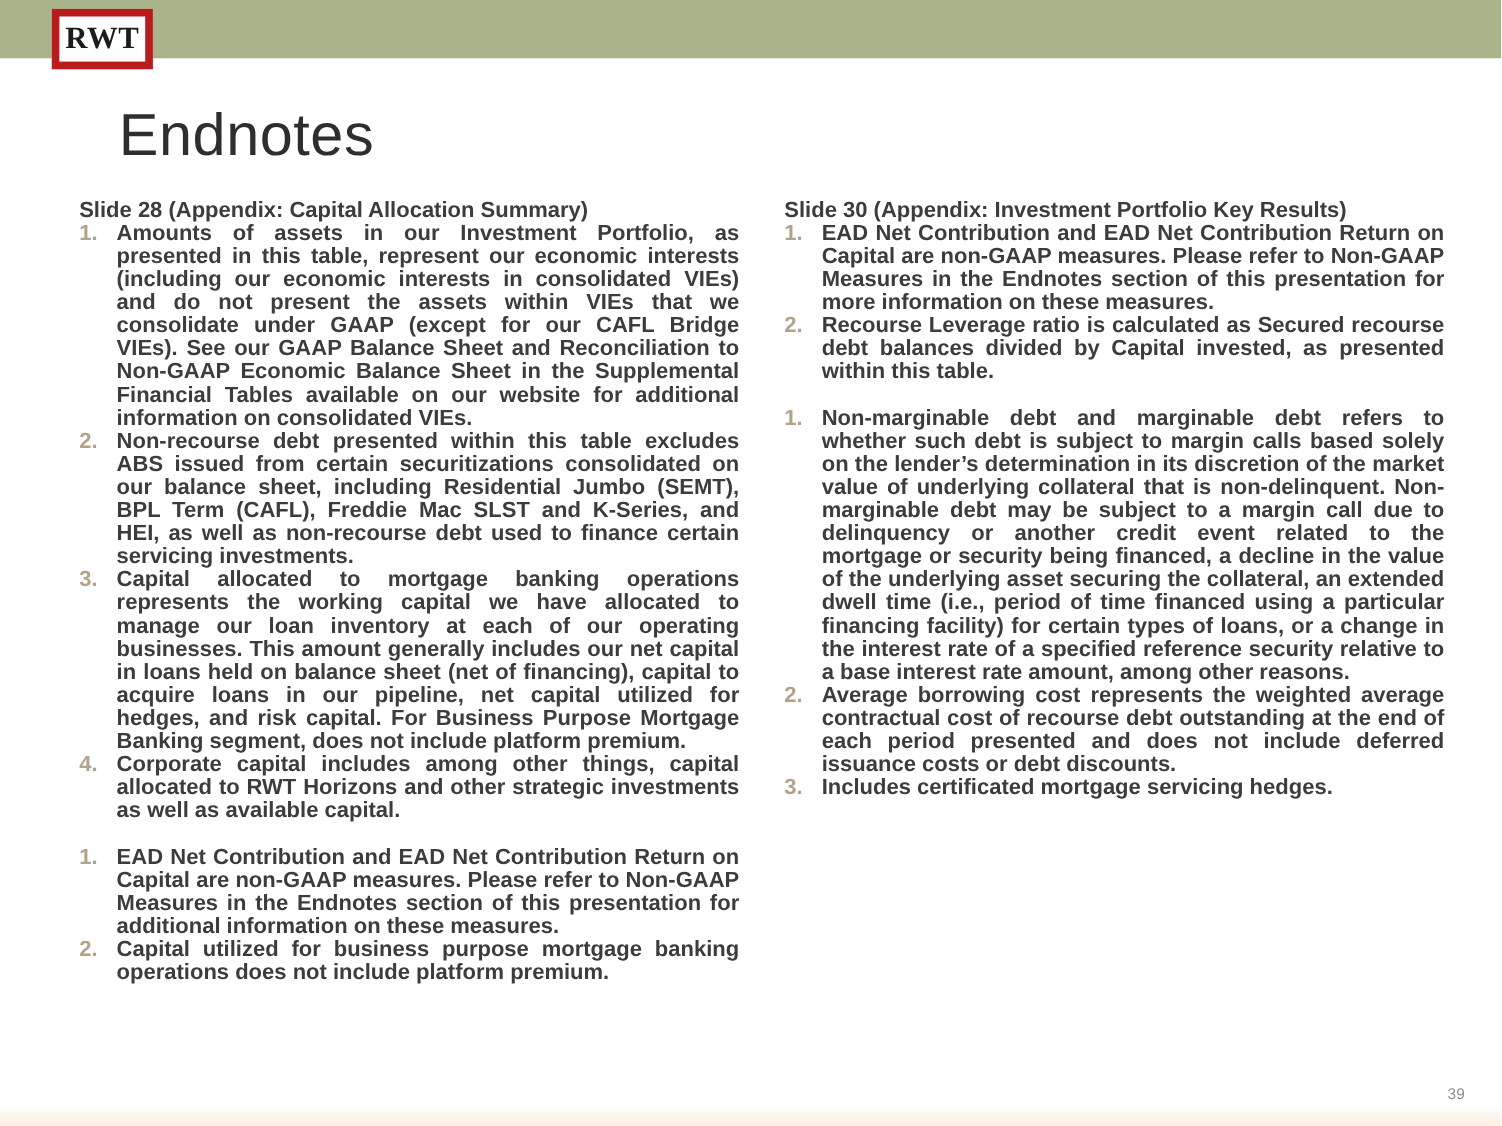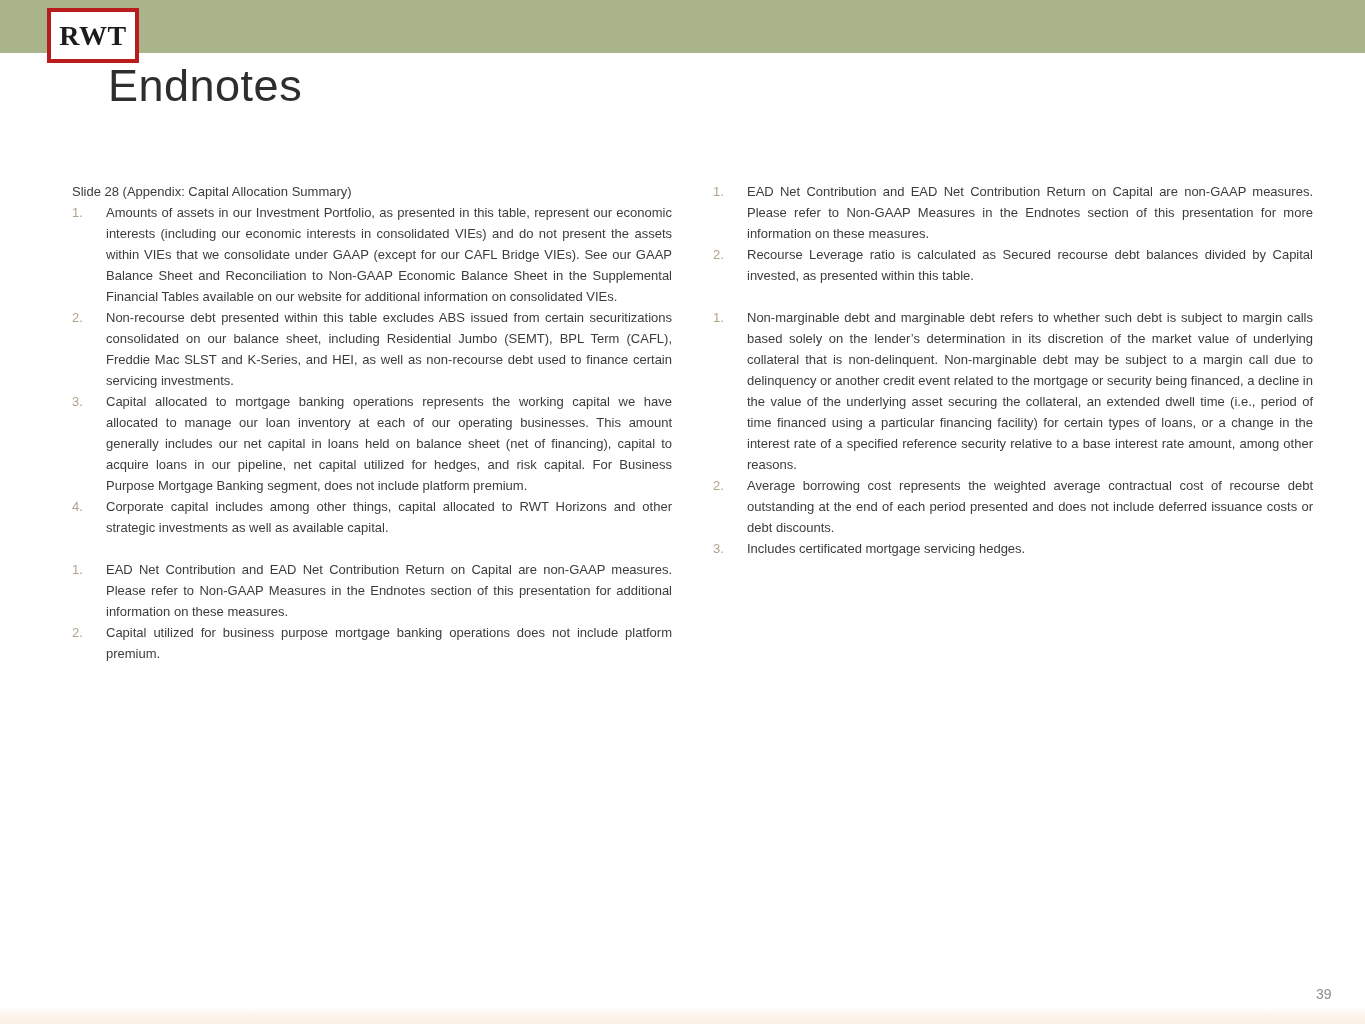--- a/index.html
+++ b/index.html
@@ -18,51 +18,52 @@
     height: 53px;
     background: #a9b48a;
   }
   .logo-box {
     position: absolute;
     left: 47px;
     top: 8px;
     width: 92px;
     height: 55px;
     background: #ffffff;
-    border: 4px solid #b91c1c;
+    border: 7px solid #b91c1c;
     display: flex;
     align-items: center;
     justify-content: center;
     z-index: 2;
     box-sizing: border-box;
   }
   .logo-box span {
     font-family: "Liberation Serif", serif;
     font-size: 28px;
     font-weight: 600;
     color: #1c1c1c;
     letter-spacing: 0.5px;
   }
   .title {
     position: absolute;
     left: 108px;
-    top: 60px;
+    top: 92px;
     margin: 0;
-    font-size: 45px;
+    font-size: 54px;
     font-weight: 400;
     color: #2e2e2e;
     letter-spacing: 0.5px;
   }
   .col {
     position: absolute;
     top: 181px;
     width: 600px;
-    font-size: 13px;
+    font-size: 20px;
     line-height: 21px;
     color: #3c3c3c;
+    font-weight: bold;
   }
   .col-left  { left: 72px; }
   .col-right { left: 713px; }
   .section + .section { margin-top: 21px; }
   .sec-heading { margin: 0; }
   .note-item { display: flex; }
   .note-item .num {
     flex: 0 0 34px;
     width: 34px;
     color: #b3a28a;
@@ -130,20 +131,21 @@
         <span class="num">2.</span>
         <span class="txt">Capital utilized for business purpose mortgage banking operations does not include platform premium.</span>
       </div>
     </div>
 
   </div>
 
   <div class="col col-right">
 
     <div class="section">
+      <div class="sec-heading">Slide 30 (Appendix: Investment Portfolio Key Results)</div>
       <div class="note-item">
         <span class="num">1.</span>
         <span class="txt">EAD Net Contribution and EAD Net Contribution Return on Capital are non-GAAP measures. Please refer to Non-GAAP Measures in the Endnotes section of this presentation for more information on these measures.</span>
       </div>
       <div class="note-item">
         <span class="num">2.</span>
         <span class="txt">Recourse Leverage ratio is calculated as Secured recourse debt balances divided by Capital invested, as presented within this table.</span>
       </div>
     </div>
 

